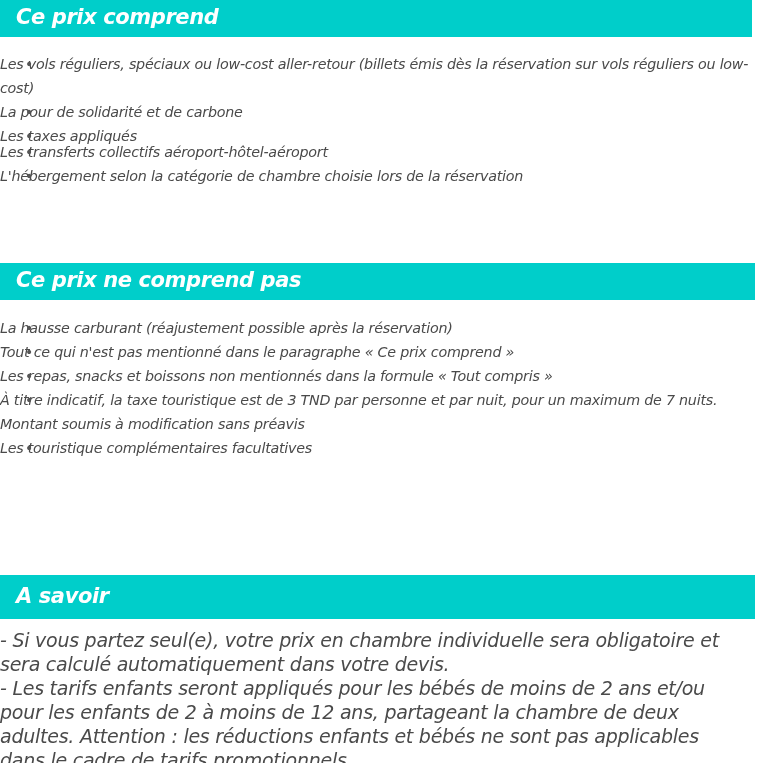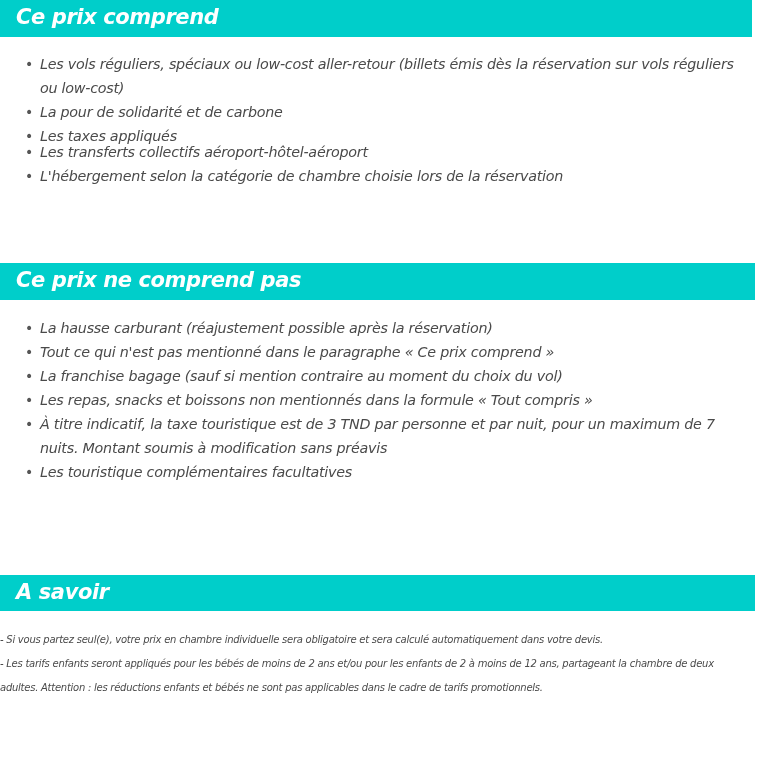--- a/index.html
+++ b/index.html
@@ -49,32 +49,31 @@
     width: 752px; height: 37px;
   }
   .hdr-2 {
     position: absolute;
     left: 0; top: 263px;
     width: 755px; height: 37px;
   }
   .hdr-3 {
     position: absolute;
     left: 0; top: 575px;
-    width: 755px; height: 36px;
+    width: 755px; height: 44px;
   }
 
   
   .bullet-list {
     list-style: none;
     margin: 0;
     padding: 0;
   }
   .bullet-item {
     position: relative;
-    padding-left: 40px;
     font-style: italic;
     font-size: 14.3px;
     line-height: 24px;
     color: #4a4a4a;
     letter-spacing: -0.25px;
     padding-right: 8px;
   }
   .bullet-item::before {
     content: "\2022";
     position: absolute;
@@ -105,21 +104,21 @@
   
   .notes {
     position: absolute;
     left: 0; top: 628px;
     width: 758px;
     padding-right: 10px;
     box-sizing: border-box;
   }
   .note-para {
     font-style: italic;
-    font-size: 10px;
+    font-size: 19px;
     line-height: 24px;
     color: #4a4a4a;
     letter-spacing: -0.25px;
     margin: 0;
   }
 </style>
 </head>
 <body>
 
 <div class="page">
@@ -139,21 +138,20 @@
     <li class="bullet-item">L'hébergement selon la catégorie de chambre choisie lors de la réservation</li>
   </ul>
 
   <div class="section-header hdr-2">
     <span class="hdr-text">Ce prix ne comprend pas</span>
   </div>
 
   <ul class="bullet-list list-2">
     <li class="bullet-item">La hausse carburant (réajustement possible après la réservation)</li>
     <li class="bullet-item">Tout ce qui n'est pas mentionné dans le paragraphe « Ce prix comprend »</li>
-    <li class="bullet-item">La franchise bagage (sauf si mention contraire au moment du choix du vol)</li>
     <li class="bullet-item">Les repas, snacks et boissons non mentionnés dans la formule « Tout compris »</li>
     <li class="bullet-item">À titre indicatif, la taxe touristique est de 3 TND par personne et par nuit, pour un maximum de 7 nuits. Montant soumis à modification sans préavis</li>
     <li class="bullet-item">Les touristique complémentaires facultatives</li>
   </ul>
 
   <div class="section-header hdr-3">
     <span class="hdr-text">A savoir</span>
   </div>
 
   <div class="notes">

